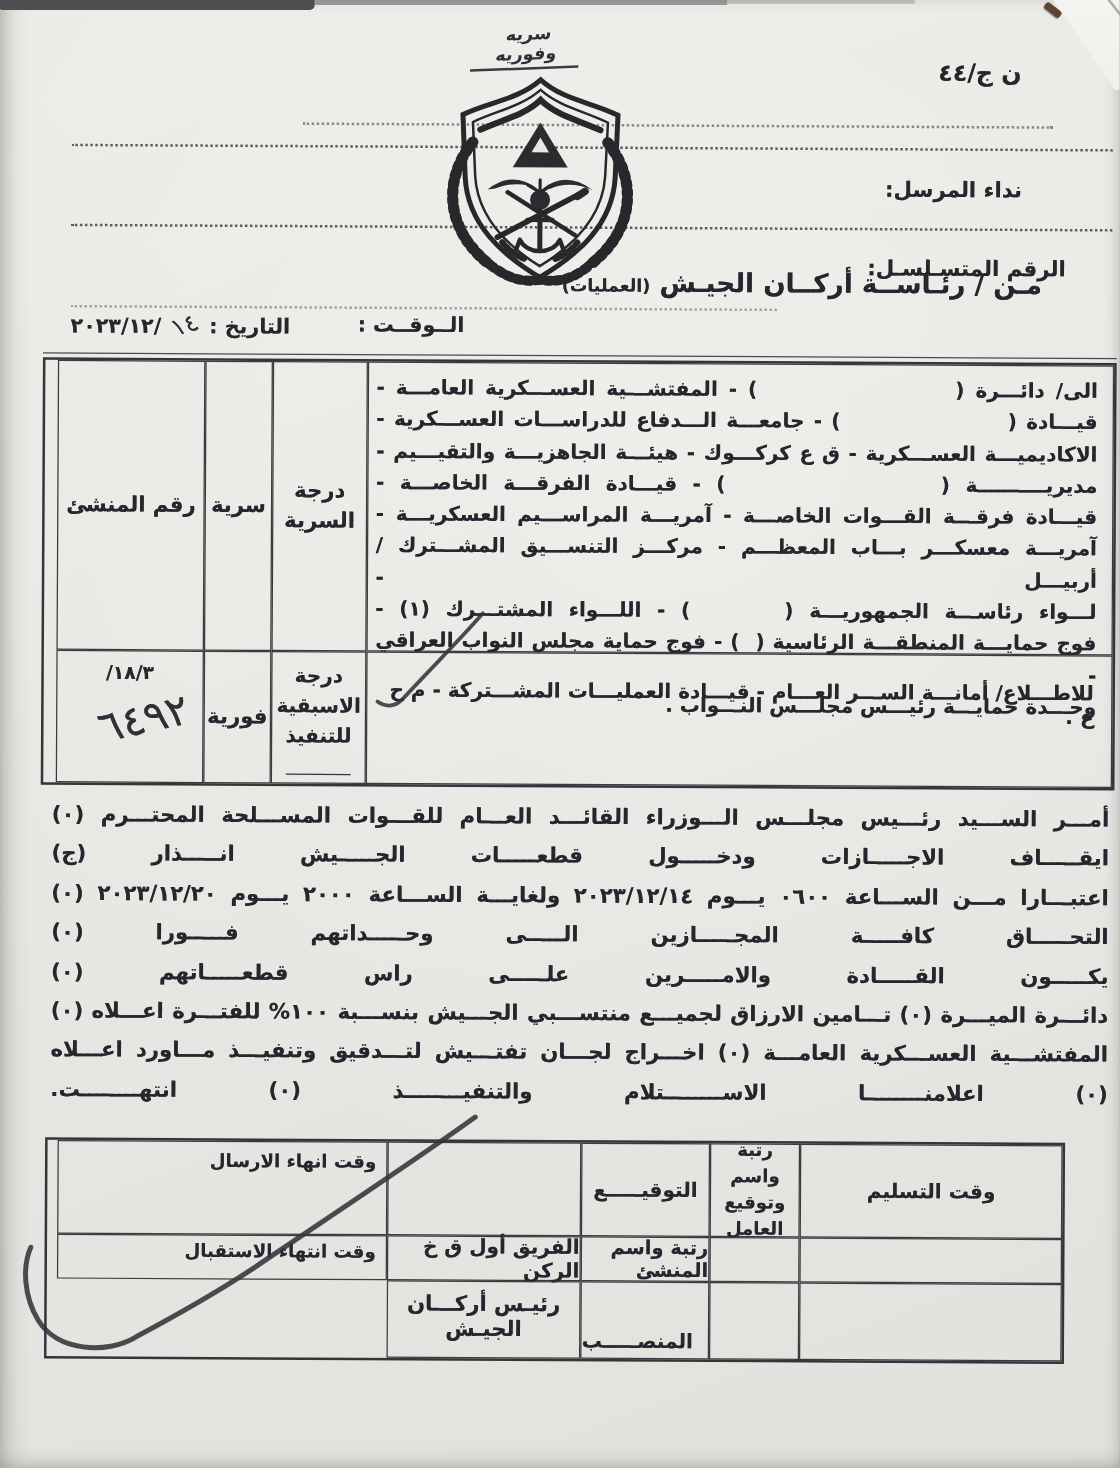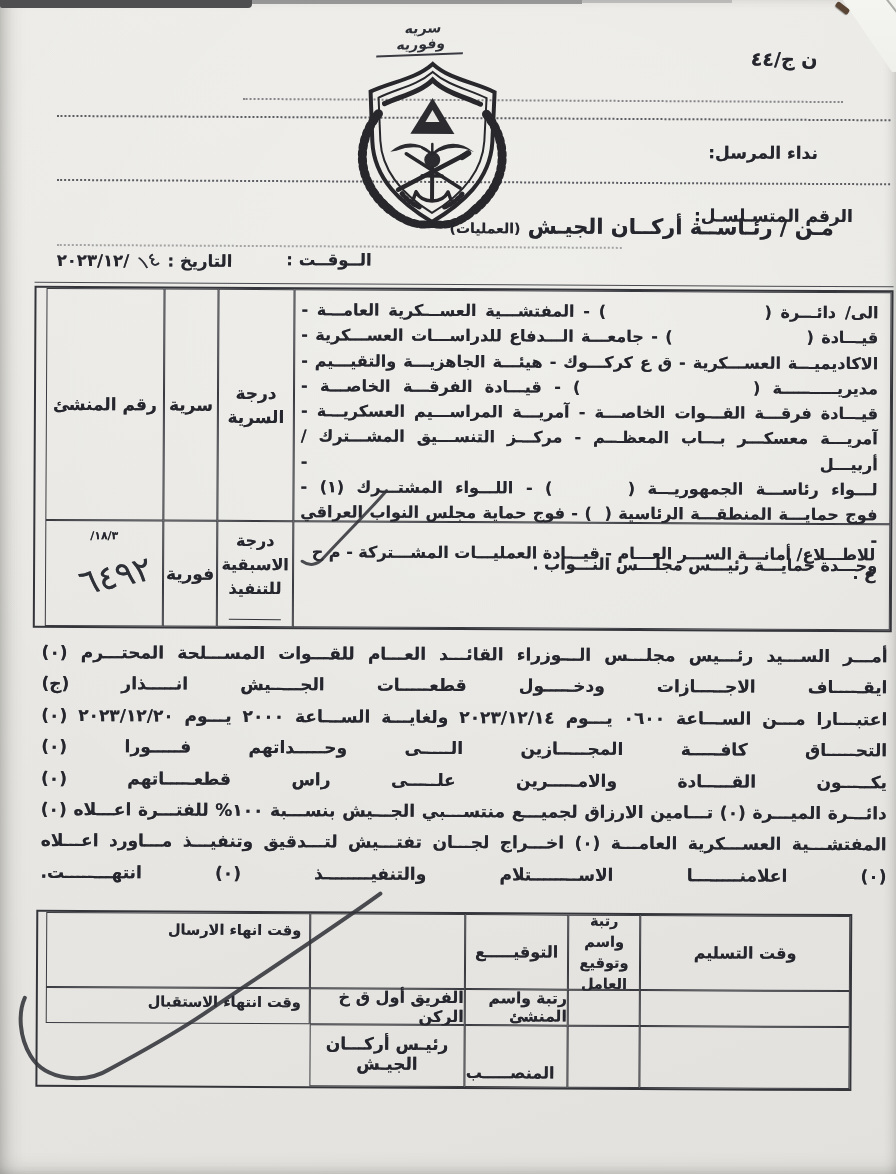--- a/index.html
+++ b/index.html
@@ -65,21 +65,21 @@
     border-top:1.6px solid #4a4b50;}
   .cell{border:1.6px solid #3a3b41;position:relative;}
   .addr{padding:7px 12px 0 6px;font-size:16px;font-weight:700;line-height:25.3px;}
   .addr .jl{text-align:justify;text-align-last:justify;}
   .cc{display:flex;flex-direction:column;align-items:center;justify-content:center;
     font-size:17px;font-weight:700;line-height:24px;text-align:center;}
   .info{display:flex;align-items:flex-start;padding:20px 14px 0 6px;
     font-size:16px;font-weight:700;}
   .u{border-bottom:1.6px solid #34353b;padding-bottom:18px;text-align:right;}
   .orig-printed{position:absolute;top:8px;left:0;right:0;text-align:center;
-    font-size:11px;font-weight:700;direction:ltr;}
+    font-size:15px;font-weight:700;direction:ltr;}
   .hw-num{position:absolute;top:34px;right:10px;font-size:34px;font-weight:500;
     letter-spacing:5px;transform:rotate(-13deg) skewX(6deg);}
 
   
   .bodytxt{left:42px;top:644px;width:846px;font-size:17px;font-weight:600;}
   .bodytxt .ln{height:31.4px;text-align:justify;text-align-last:justify;white-space:nowrap;}
 
   
   .stable{left:38px;top:912px;width:812px;display:grid;direction:rtl;
     grid-template-columns:210px 72px 103px 155px 264px;grid-template-rows:75px 36px 62px;

